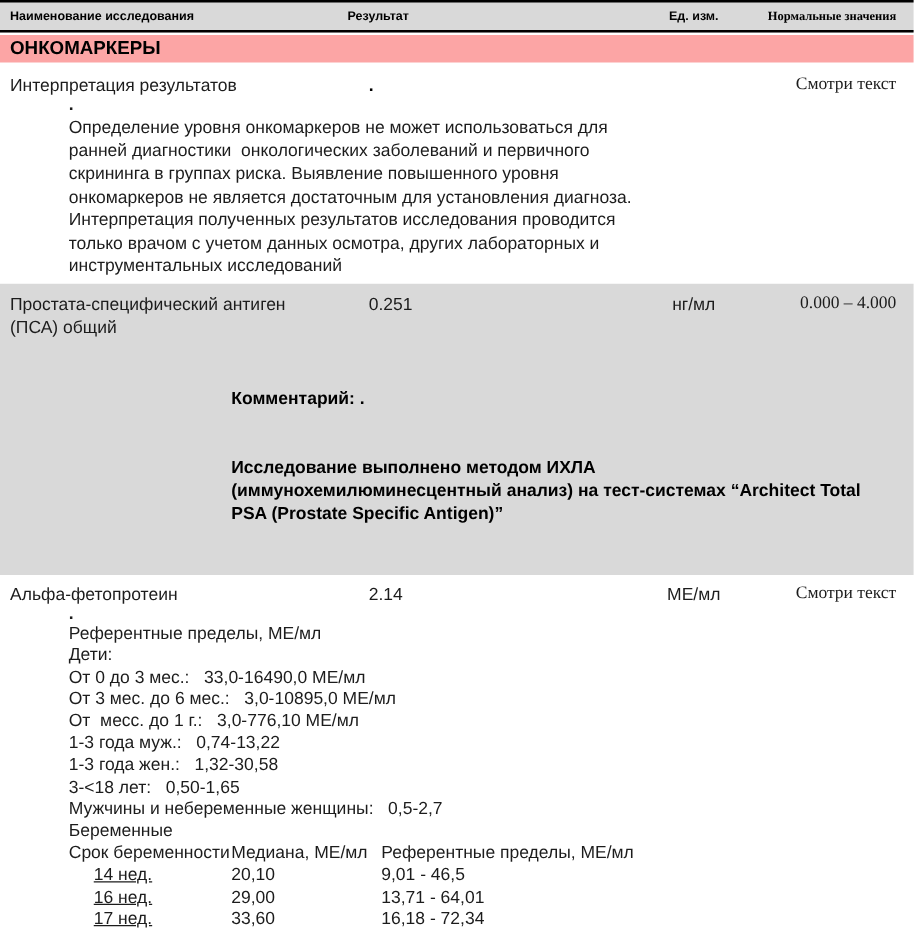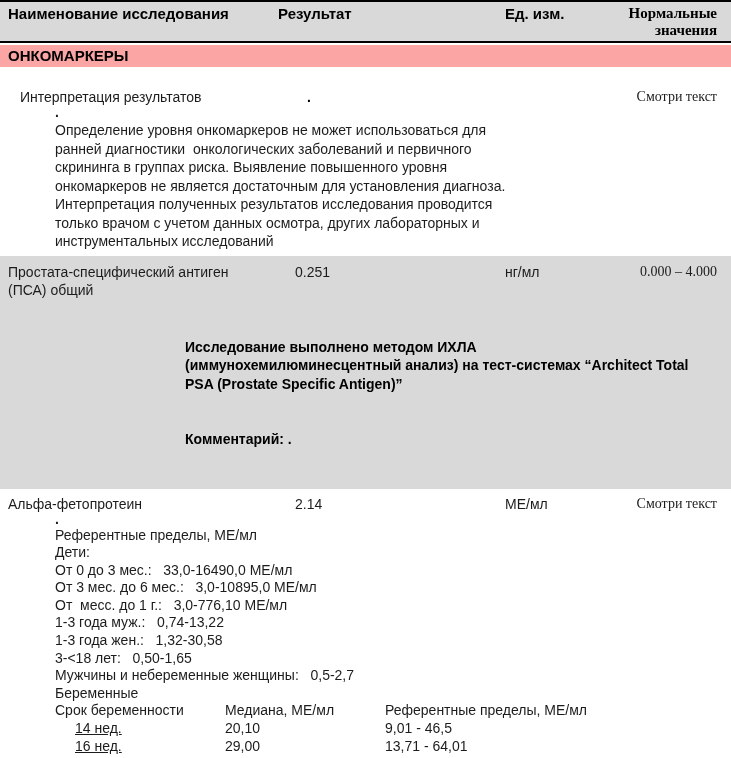--- a/index.html
+++ b/index.html
@@ -6,56 +6,56 @@
   html,body { background:#fff; }
   body {
     width:731px; height:758px; overflow:hidden;
     font-family:"Liberation Sans", sans-serif;
     font-size:14px; color:#1c1c1c;
   }
   .bold { font-weight:bold; color:#000; }
   .grid-row { display:grid; grid-template-columns:270px 225px 110px 1fr; align-items:start; }
   .cell-name   { padding-left:8px; }
   .cell-result { padding-left:25px; }
-  .cell-unit   { padding-left:10px; }
+  .cell-unit   { padding-left:10px;text-align:center; }
   .cell-normal { text-align:right; padding-right:14px;font-family:Liberation Serif, serif; }
 
   .doc-header {
     border-top:2px solid #000; border-bottom:2px solid #000;
-    padding:3px 0 2px; line-height:17px; font-size:15px;
+    padding:3px 0 2px; line-height:17px; font-size:10px;
   }
   .doc-header .cell-result { padding-left:8px; }
 
   .section-band {
     margin-top:2px; padding:2px 0 3px 8px;
     font-size:15px; font-weight:bold; color:#000;
   }
 
-  .interp-row { margin-top:21px; line-height:18px;padding-left:12px; }
+  .interp-row { margin-top:9px; line-height:18px; }
   .indent-dot { margin-left:55px; line-height:13px; font-weight:bold; }
   .note-para {
     margin-left:55px; margin-top:2px; max-width:470px;
     line-height:18.5px; white-space:pre-wrap;
   }
 
   .gray-block { margin-top:5px; padding:7px 0 3px; }
   .psa-row { line-height:18px; }
   .comment {
     margin-left:185px; margin-top:2px; max-width:505px;
     line-height:18.5px; white-space:pre-wrap;
     font-weight:bold; color:#000;
   }
 
   .afp-row { margin-top:6px; line-height:18px; }
 
   .ref-block { margin-left:55px; margin-top:1px; line-height:17.6px; }
   .ref-line { white-space:pre-wrap; }
 
   .preg-table { line-height:17.6px; }
-  .preg-row { display:grid; grid-template-columns:130px 120px auto;gap:40px; }
+  .preg-row { display:grid; grid-template-columns:130px 120px auto; }
   .preg-row .wk { padding-left:20px;text-decoration:underline; }
 </style>
 </head>
 <body>
 
 <div>
 
   <div class="doc-header grid-row" style="background-color: rgb(217, 217, 217);">
     <div class="cell-name bold">Наименование исследования</div>
     <div class="cell-result bold">Результат</div>
@@ -76,23 +76,23 @@
   <div class="note-para">Определение уровня онкомаркеров не может использоваться для ранней диагностики  онкологических заболеваний и первичного скрининга в группах риска. Выявление повышенного уровня онкомаркеров не является достаточным для установления диагноза. Интерпретация полученных результатов исследования проводится только врачом с учетом данных осмотра, других лабораторных и инструментальных исследований</div>
 
   <div class="gray-block" style="background-color: rgb(217, 217, 217);">
     <div class="psa-row grid-row">
       <div class="cell-name">Простата-специфический антиген (ПСА) общий</div>
       <div class="cell-result">0.251</div>
       <div class="cell-unit">нг/мл</div>
       <div class="cell-normal">0.000 – 4.000</div>
     </div>
     <div class="comment">
+      <div>Комментарий: .</div>
       <div>Исследование выполнено методом ИХЛА
 (иммунохемилюминесцентный анализ) на тест-системах “Architect Total PSA (Prostate Specific Antigen)”</div>
-      <div>Комментарий: .</div>
     </div>
   </div>
 
   <div class="afp-row grid-row">
     <div class="cell-name">Альфа-фетопротеин</div>
     <div class="cell-result">2.14</div>
     <div class="cell-unit">МЕ/мл</div>
     <div class="cell-normal">Смотри текст</div>
   </div>
 

